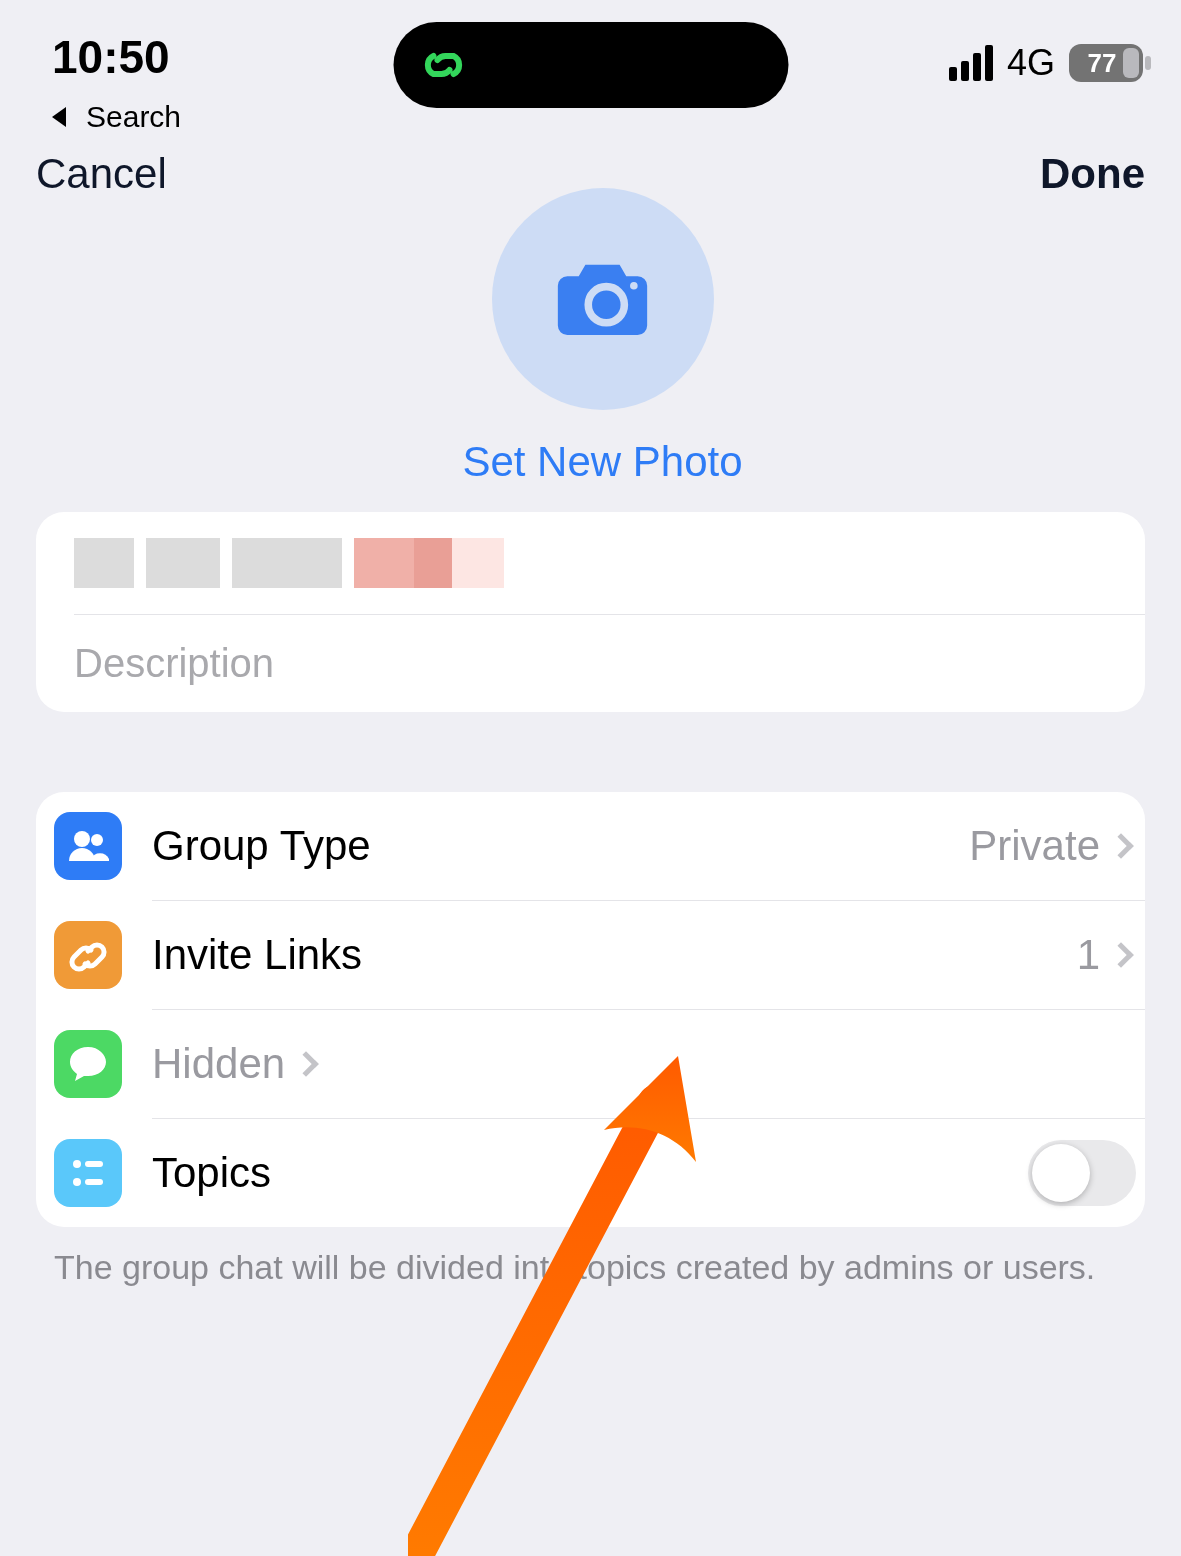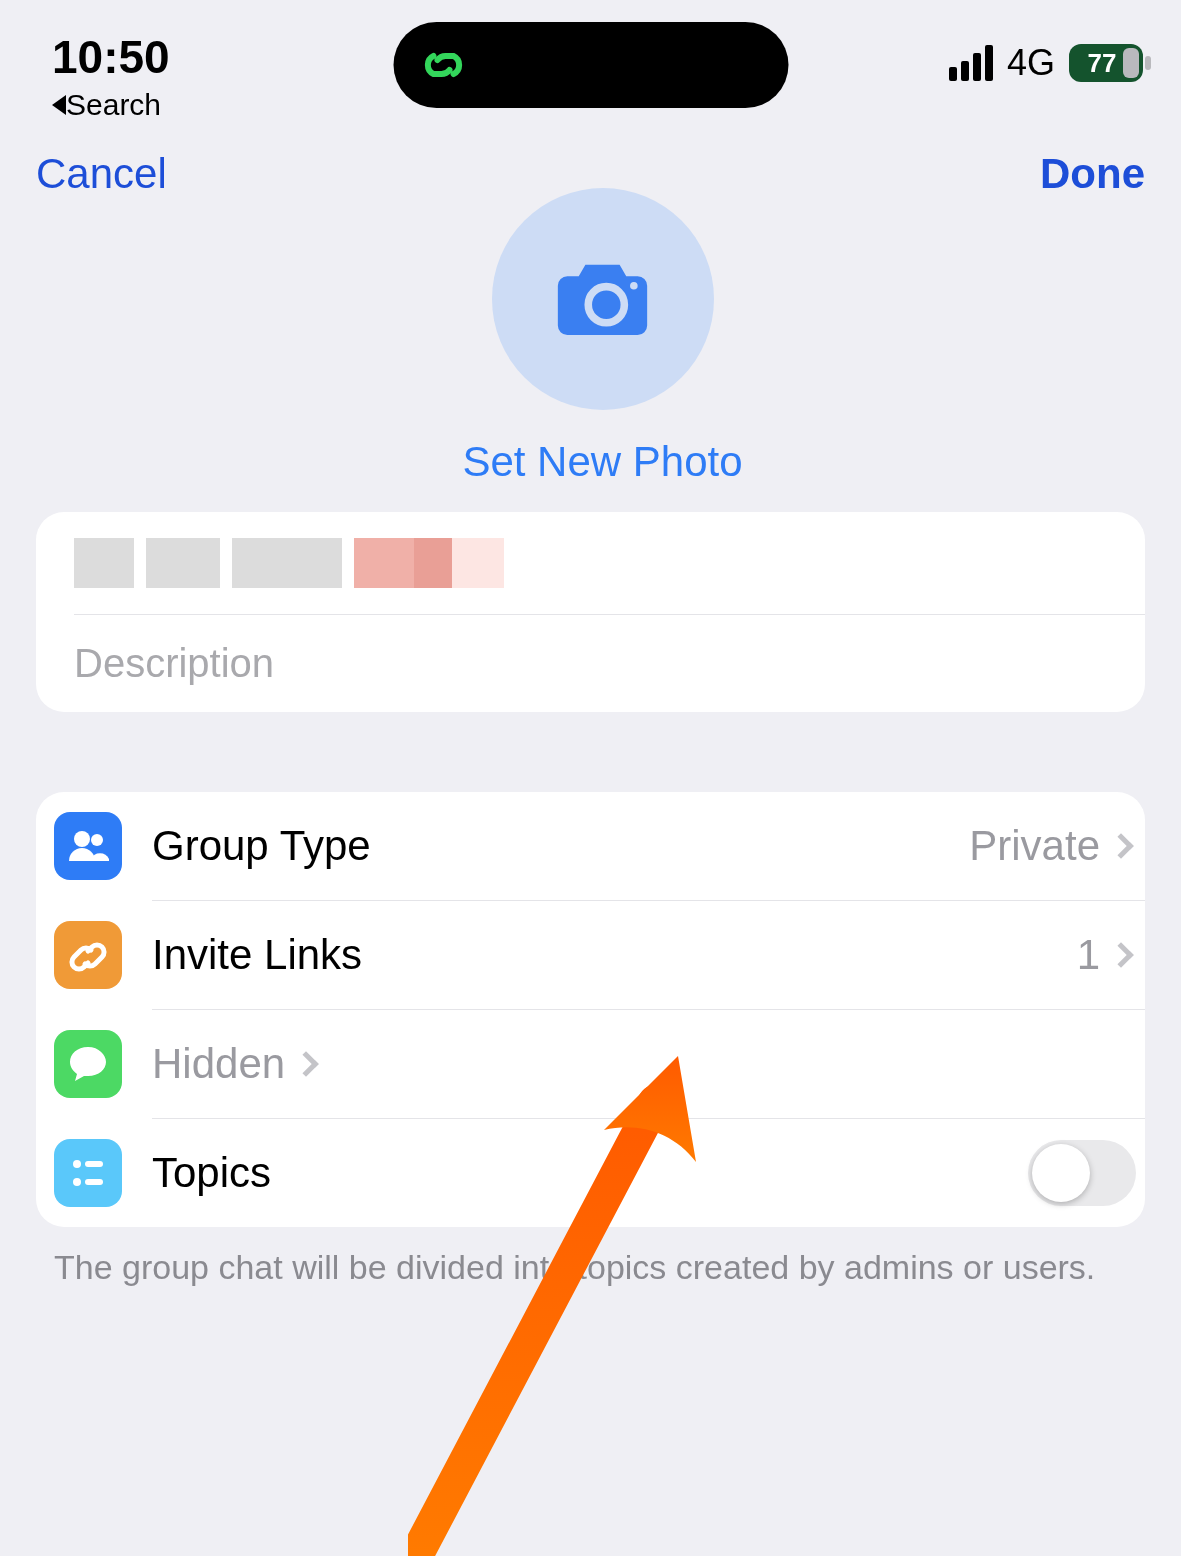--- a/index.html
+++ b/index.html
@@ -13,21 +13,21 @@
   }
 
   
   .status-bar {
     position: relative;
     height: 130px;
     width: 100%;
   }
   .status-left { position: absolute; left: 52px; top: 30px; }
   .status-time { font-size: 46px; font-weight: 700; letter-spacing: 0px; }
-  .status-back { font-size: 30px; font-weight: 400; margin-top: 4px; display:flex; align-items:center; gap:0;}
+  .status-back { font-size: 30px; font-weight: 400; margin-top: 16px; display:flex; align-items:center; gap:20px;}
   .status-back .tri {
     display:inline-block; width:0; height:0;
     border-top: 10px solid transparent;
     border-bottom: 10px solid transparent;
     border-right: 14px solid #000;
   }
 
   .dynamic-island {
     position: absolute;
     left: 50%;
@@ -54,39 +54,39 @@
     gap: 14px;
   }
   .signal-bars { display:flex; align-items:flex-end; gap:4px; }
   .signal-bars span { width:8px; background:#000; border-radius:2px; }
   .signal-bars span:nth-child(1){height:14px;}
   .signal-bars span:nth-child(2){height:20px;}
   .signal-bars span:nth-child(3){height:28px;}
   .signal-bars span:nth-child(4){height:36px;}
   .net-label { font-size: 36px; font-weight: 500; }
   .battery {
-    width: 74px; height: 38px; background:#14532d; border-radius:12px;
+    width: 74px; height: 38px; background:#737373; border-radius:12px;
     position:relative; display:flex; align-items:center; justify-content:center;
   }
   .battery::after {
     content:""; position:absolute; right:-8px; top:50%; transform:translateY(-50%);
     width:6px; height:14px; background:#b9b9bd; border-radius:3px;
   }
   .battery-inner {
     position:absolute; right:4px; top:4px; bottom:4px; width:16px;
     background:#b9b9bd; border-radius:6px;
   }
   .battery-text { color:#fff; font-size:26px; font-weight:700; position:relative; z-index:1; margin-left:-8px;}
 
   
   .nav-bar {
     display:flex; justify-content:space-between; align-items:flex-start;
     padding: 20px 36px 0 36px;
   }
-  .nav-btn { font-size: 42px; color:#1d4ed8; font-weight:400; }
+  .nav-btn { font-size: 42px; color:#0f172a; font-weight:400; }
   .nav-btn.done { font-weight:600; }
 
   
   .photo-section {
     display:flex; flex-direction:column; align-items:center;
     margin-top: -10px;
     padding-left: 24px;
   }
   .photo-circle {
     width: 222px; height: 222px; border-radius:50%;

